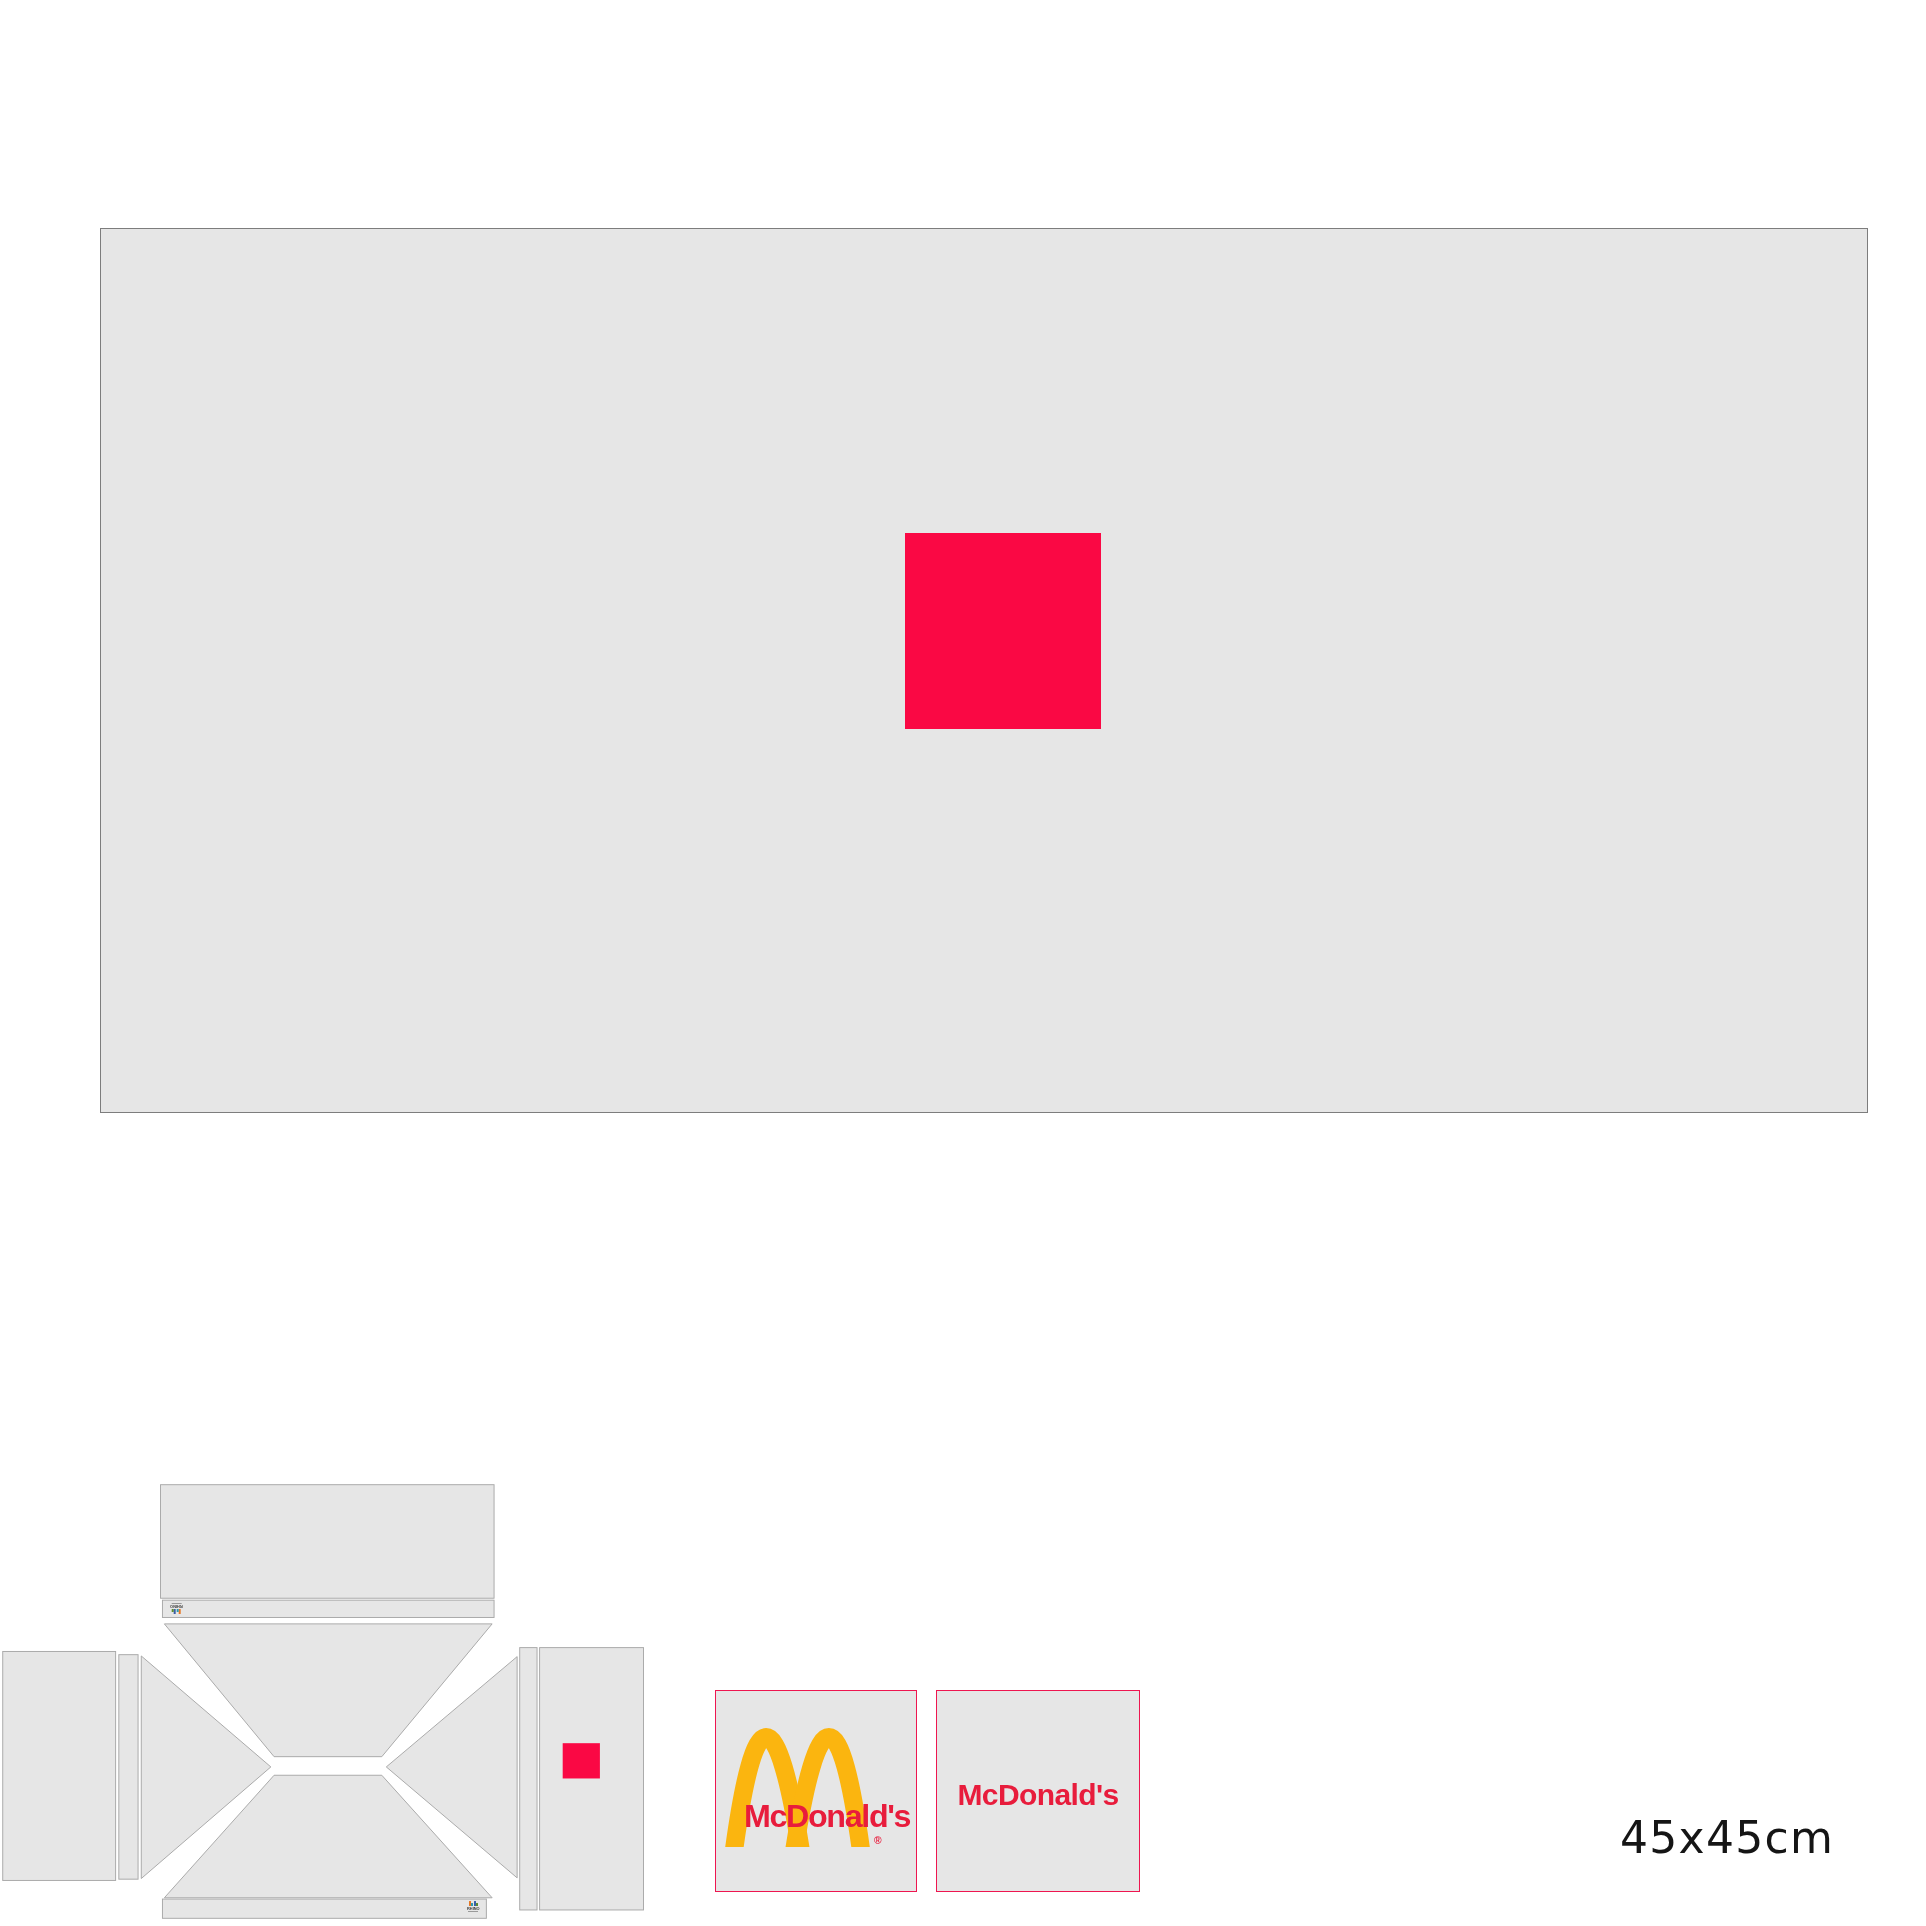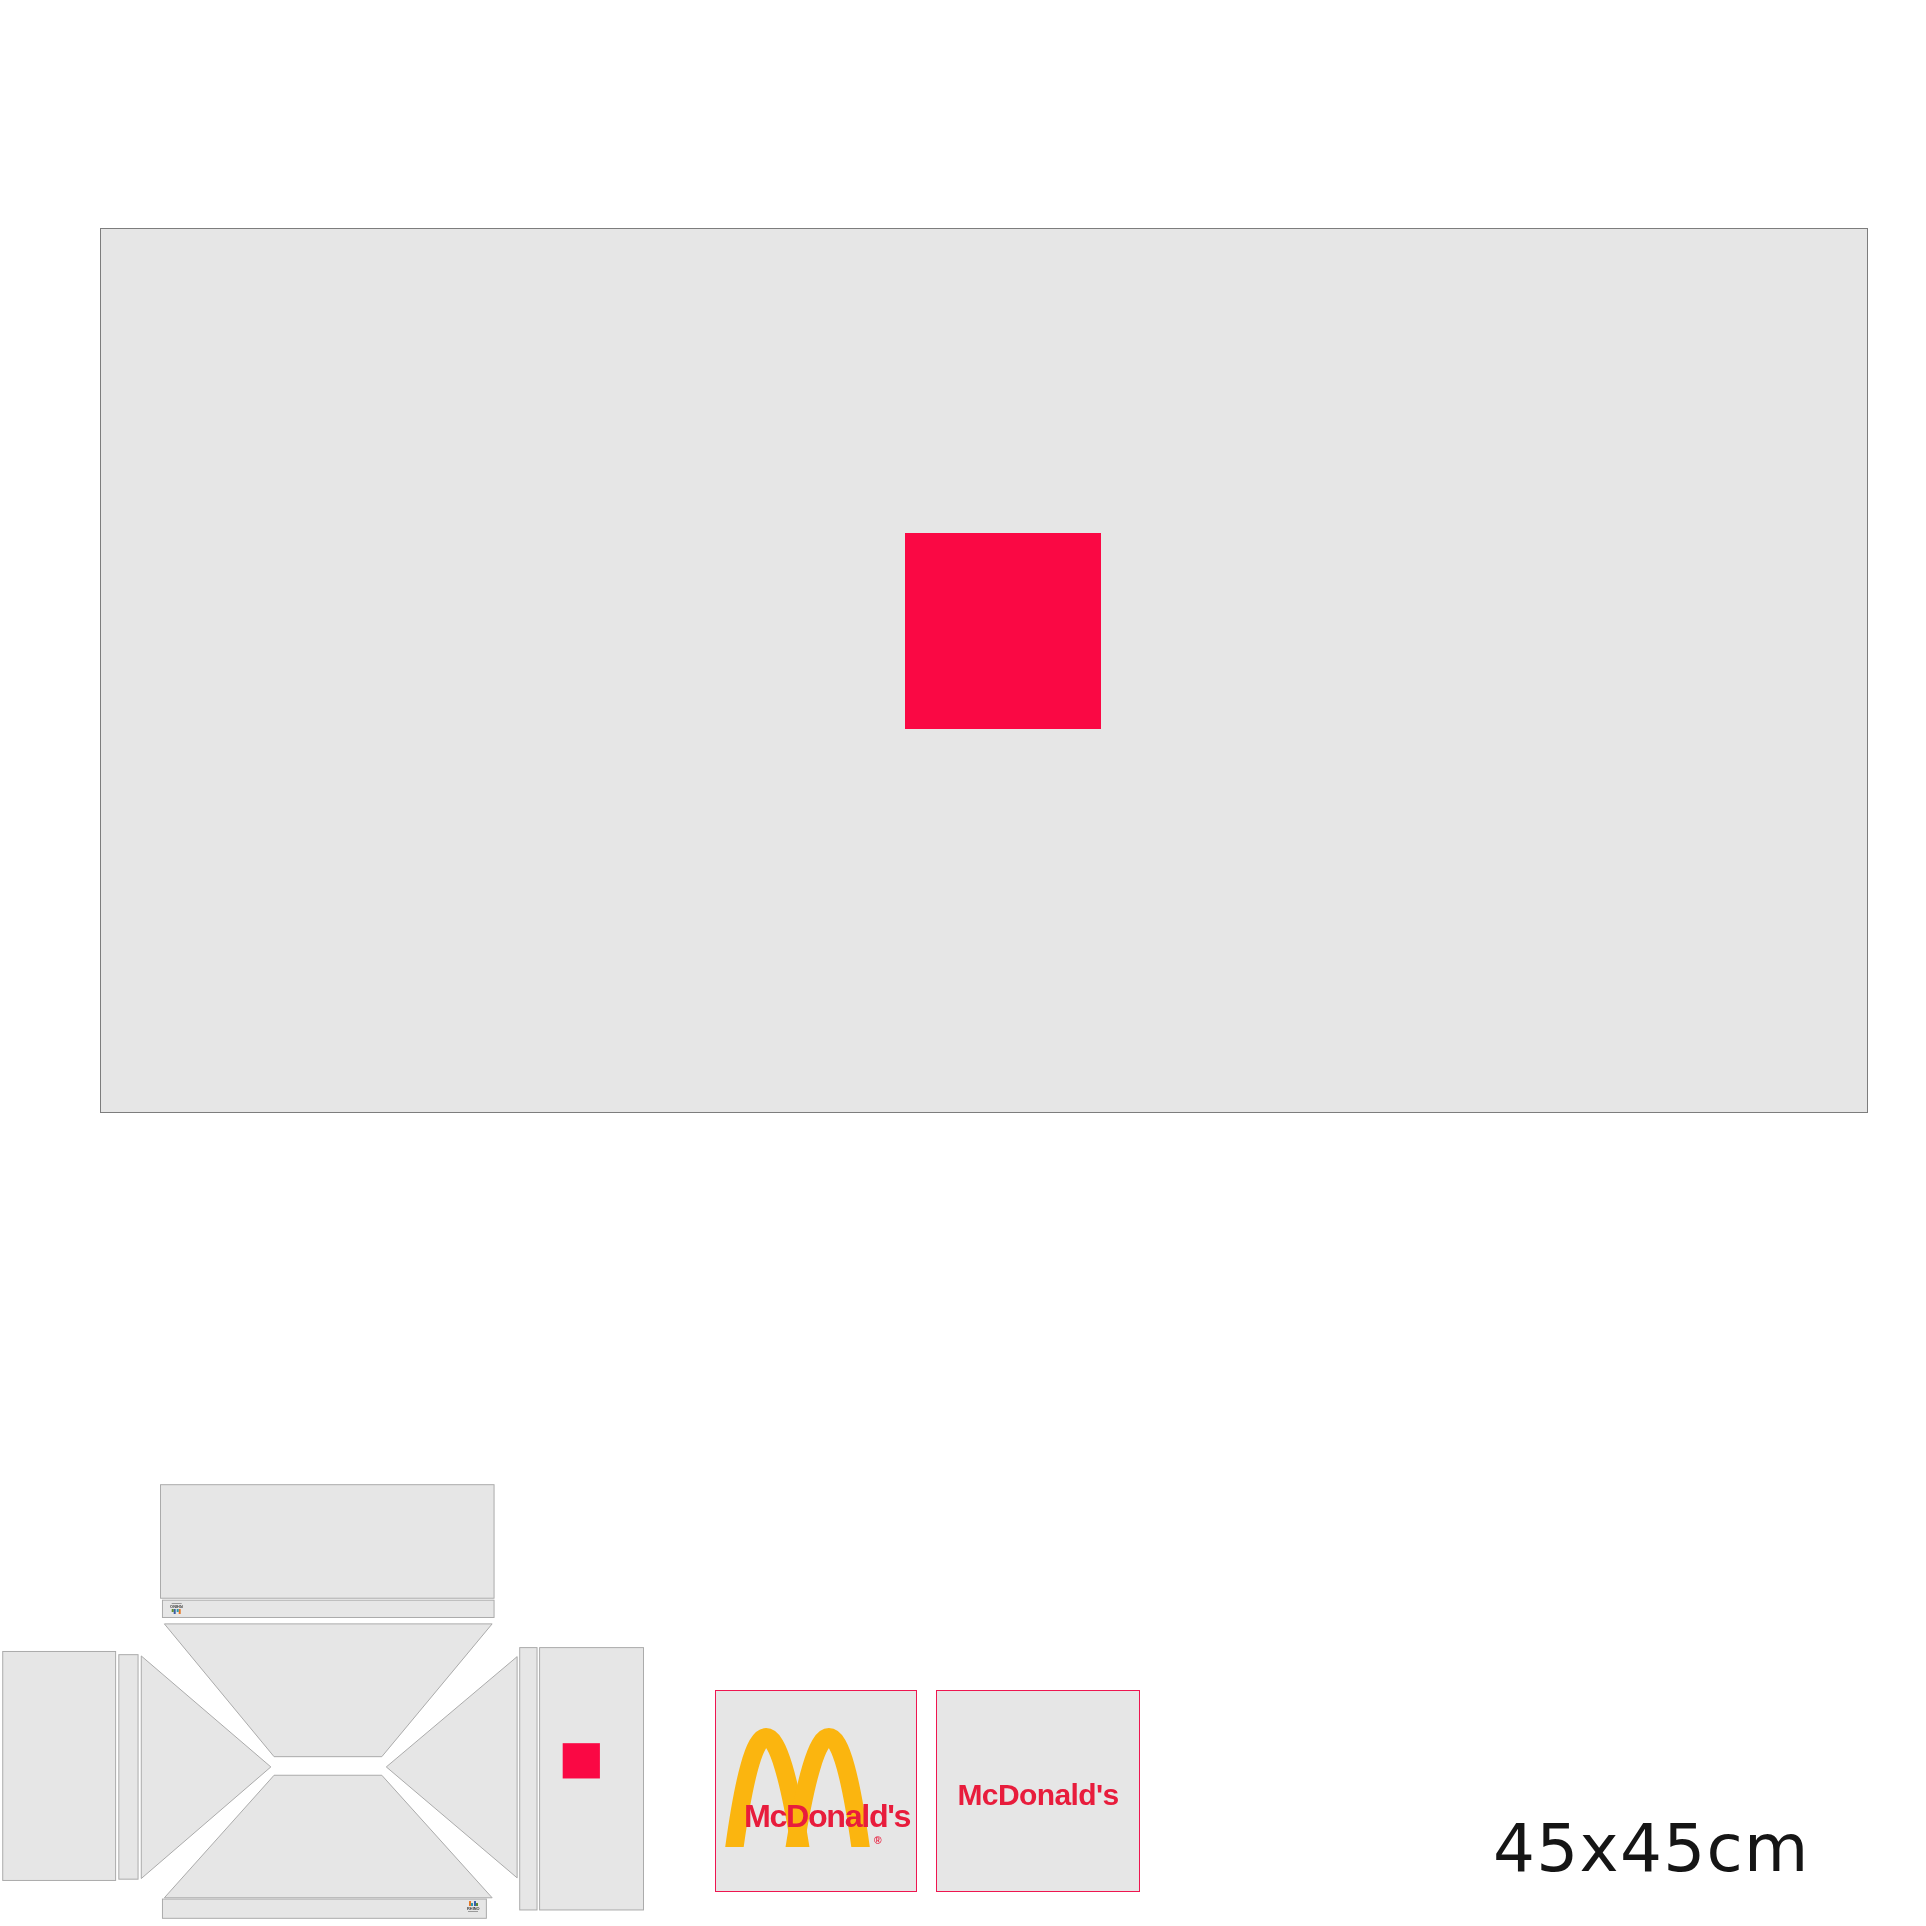--- a/index.html
+++ b/index.html
@@ -78,23 +78,23 @@
     text-align:center;letter-spacing:-0.6px;
   }
   .registered-mark{
     position:absolute;left:158px;top:144px;
     color:var(--mcd_text_red);
     font-size:10.3px;font-weight:bold;
   }
 
   
   .size-label{
-    position:absolute;left:1493px;top:1816px;
+    position:absolute;left:1620px;top:1816px;
     font-family:"DejaVu Sans", sans-serif;
-    font-size:66px;
+    font-size:44px;
     color:var(--label_black);
     letter-spacing:1.3px;
     line-height:1;
   }
 </style>
 </head>
 <body>
 
 <div id="stage">
 

